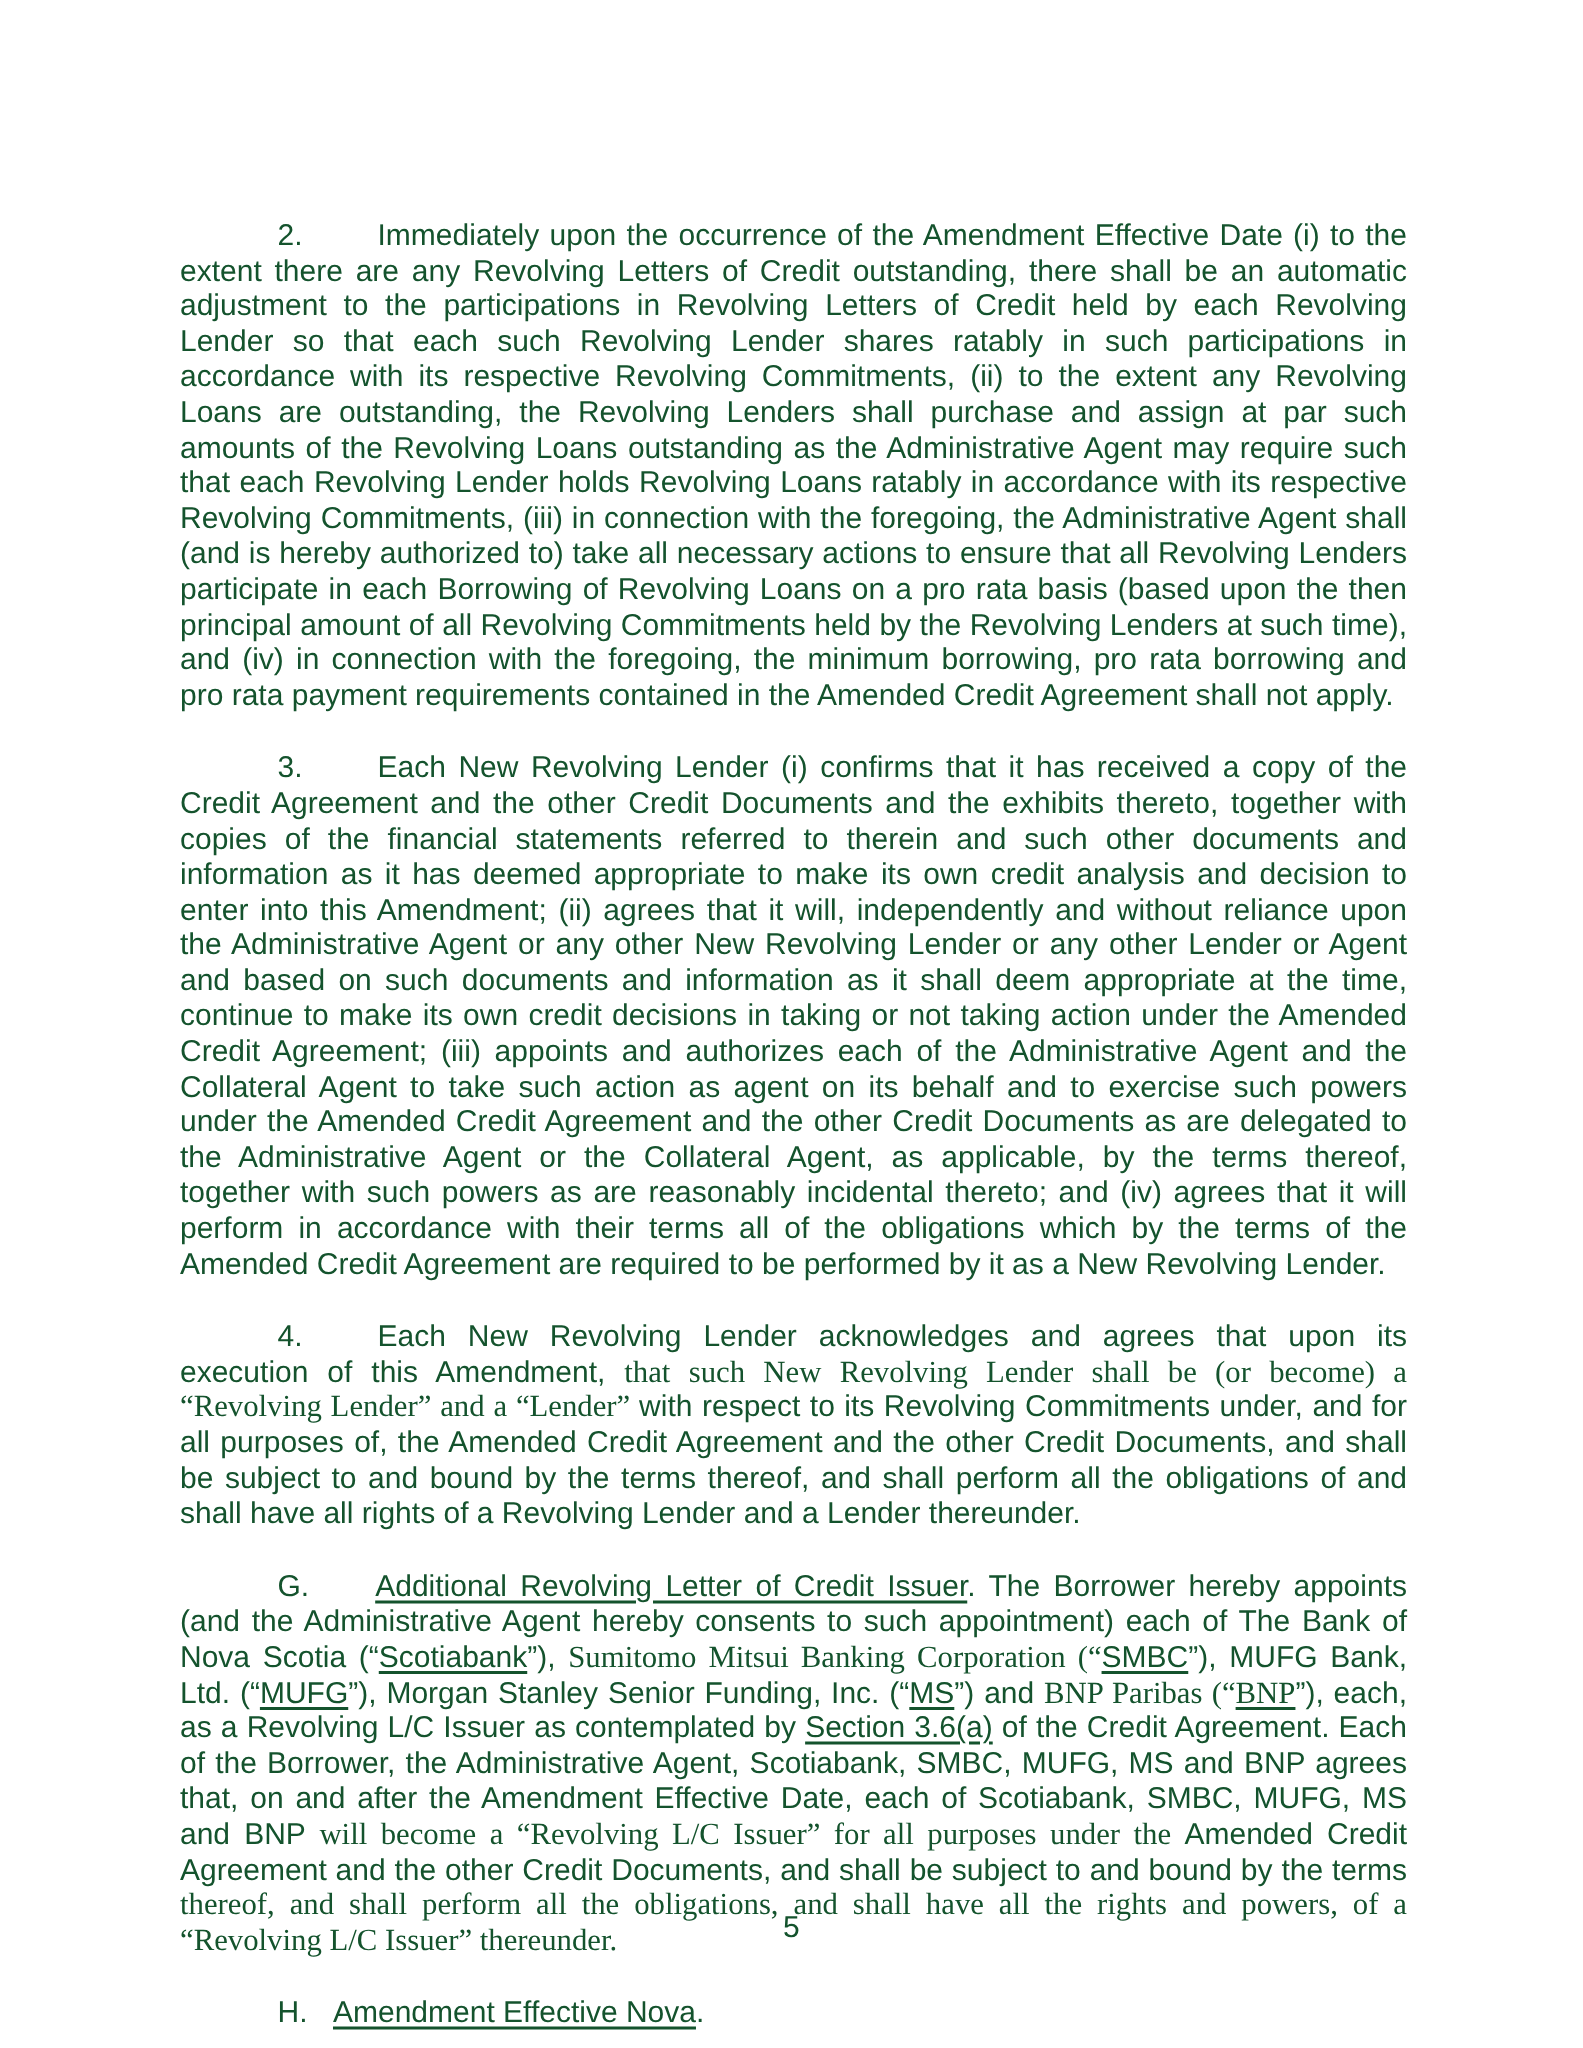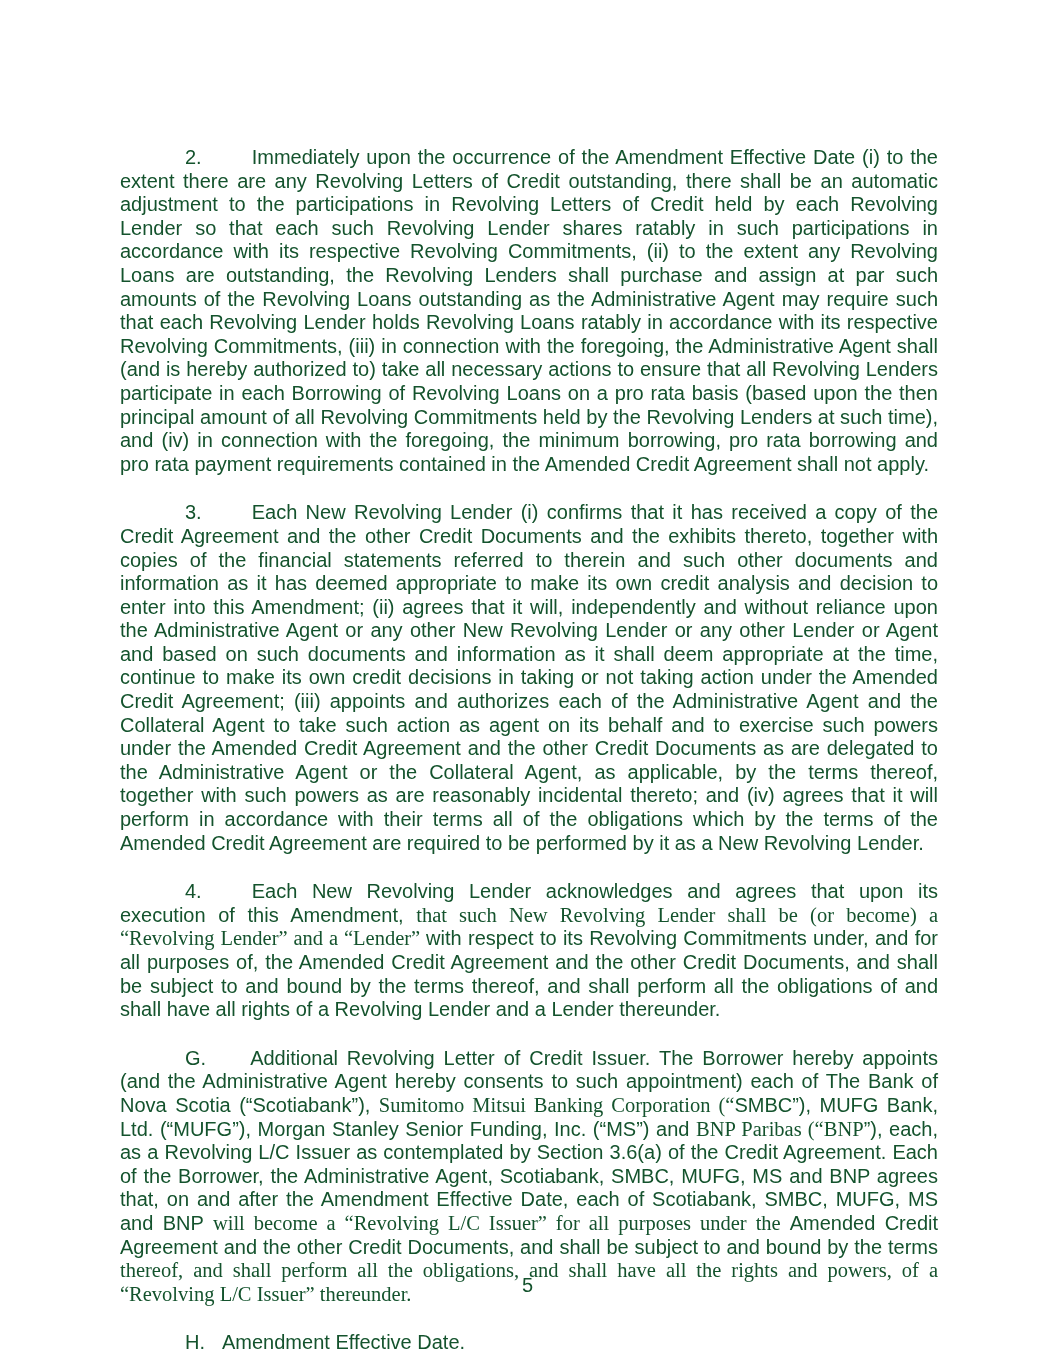--- a/index.html
+++ b/index.html
@@ -20,36 +20,36 @@
     font-family: "Liberation Sans", sans-serif;
     font-size: 20px;
     line-height: 23.6px;
     text-align: justify;
   }
   .para { margin: 0 0 25px 0; text-indent: 65px; }
   .para.heading { text-align: left; margin-bottom: 21px; }
   .plabel { }
   .tab { display: inline-block; height: 1px; }
   .serif { font-family: "Liberation Serif", serif; font-size: 20.5px; }
-  .u { text-underline-offset: 3px; }
+  .u { text-decoration: underline; text-underline-offset: 3px; }
   .pagenum {
     position: absolute;
     left: 0;
     top: 1274px;
     width: 100%;
     text-align: center;
     font-family: "Liberation Sans", sans-serif;
     font-size: 20px;
   }
 </style>
 </head>
 <body>
 
 <div class="page">
   <div id="doc" class="doc">
       <p class="para"><span class="plabel">2.</span><span class="tab" style="width: 50px;"></span><span>Immediately upon the occurrence of the Amendment Effective Date (i) to the extent there are any Revolving Letters of Credit outstanding, there shall be an automatic adjustment to the participations in Revolving Letters of Credit held by each Revolving Lender so that each such Revolving Lender shares ratably in such participations in accordance with its respective Revolving Commitments, (ii) to the extent any Revolving Loans are outstanding, the Revolving Lenders shall purchase and assign at par such amounts of the Revolving Loans outstanding as the Administrative Agent may require such that each Revolving Lender holds Revolving Loans ratably in accordance with its respective Revolving Commitments, (iii) in connection with the foregoing, the Administrative Agent shall (and is hereby authorized to) take all necessary actions to ensure that all Revolving Lenders participate in each Borrowing of Revolving Loans on a pro rata basis (based upon the then principal amount of all Revolving Commitments held by the Revolving Lenders at such time), and (iv) in connection with the foregoing, the minimum borrowing, pro rata borrowing and pro rata payment requirements contained in the Amended Credit Agreement shall not apply.</span></p>
       <p class="para"><span class="plabel">3.</span><span class="tab" style="width: 50px;"></span><span>Each New Revolving Lender (i) confirms that it has received a copy of the Credit Agreement and the other Credit Documents and the exhibits thereto, together with copies of the financial statements referred to therein and such other documents and information as it has deemed appropriate to make its own credit analysis and decision to enter into this Amendment; (ii) agrees that it will, independently and without reliance upon the Administrative Agent or any other New Revolving Lender or any other Lender or Agent and based on such documents and information as it shall deem appropriate at the time, continue to make its own credit decisions in taking or not taking action under the Amended Credit Agreement; (iii) appoints and authorizes each of the Administrative Agent and the Collateral Agent to take such action as agent on its behalf and to exercise such powers under the Amended Credit Agreement and the other Credit Documents as are delegated to the Administrative Agent or the Collateral Agent, as applicable, by the terms thereof, together with such powers as are reasonably incidental thereto; and (iv) agrees that it will perform in accordance with their terms all of the obligations which by the terms of the Amended Credit Agreement are required to be performed by it as a New Revolving Lender.</span></p>
       <p class="para"><span class="plabel">4.</span><span class="tab" style="width: 50px;"></span><span>Each New Revolving Lender acknowledges and agrees that upon its execution of this Amendment, </span><span class="serif">that such New Revolving Lender shall be (or become) a “Revolving Lender” and a “Lender” </span><span>with respect to its Revolving Commitments under, and for all purposes of, the Amended Credit Agreement and the other Credit Documents, and shall be subject to and bound by the terms thereof, and shall perform all the obligations of and shall have all rights of a Revolving Lender and a Lender thereunder.</span></p>
       <p class="para"><span class="plabel">G.</span><span class="tab" style="width: 44px;"></span><span class="u">Additional Revolving Letter of Credit Issuer</span><span>. The Borrower hereby appoints (and the Administrative Agent hereby consents to such appointment) each of The Bank of Nova Scotia (“</span><span class="u">Scotiabank</span><span>”), </span><span class="serif">Sumitomo Mitsui Banking Corporation (“</span><span class="u">SMBC</span><span>”), MUFG Bank, Ltd. (“</span><span class="u">MUFG</span><span>”), Morgan Stanley Senior Funding, Inc. (“</span><span class="u">MS</span><span>”) and </span><span class="serif">BNP Paribas (“</span><span class="serif u">BNP</span><span>”), each, as a Revolving L/C Issuer as contemplated by </span><span class="u">Section 3.6(a)</span><span> of the Credit Agreement. Each of the Borrower, the Administrative Agent, Scotiabank, SMBC, MUFG, MS and BNP agrees that, on and after the Amendment Effective Date, each of Scotiabank, SMBC, MUFG, MS and BNP </span><span class="serif">will become a “Revolving L/C Issuer” for all purposes under the </span><span>Amended Credit Agreement and the other Credit Documents, and shall be subject to and bound by the terms </span><span class="serif">thereof, and shall perform all the obligations, and shall have all the rights and powers, of a “Revolving L/C Issuer” thereunder.</span></p>
-      <p class="para heading"><span class="plabel">H.</span><span class="tab" style="width: 17px;"></span><span class="u">Amendment Effective Date</span><span>.</span></p>
+      <p class="para heading"><span class="plabel">H.</span><span class="tab" style="width: 17px;"></span><span class="u">Amendment Effective Nova</span><span>.</span></p>
     </div>
   <div class="pagenum">5</div>
 </div>
 
 </body></html>

